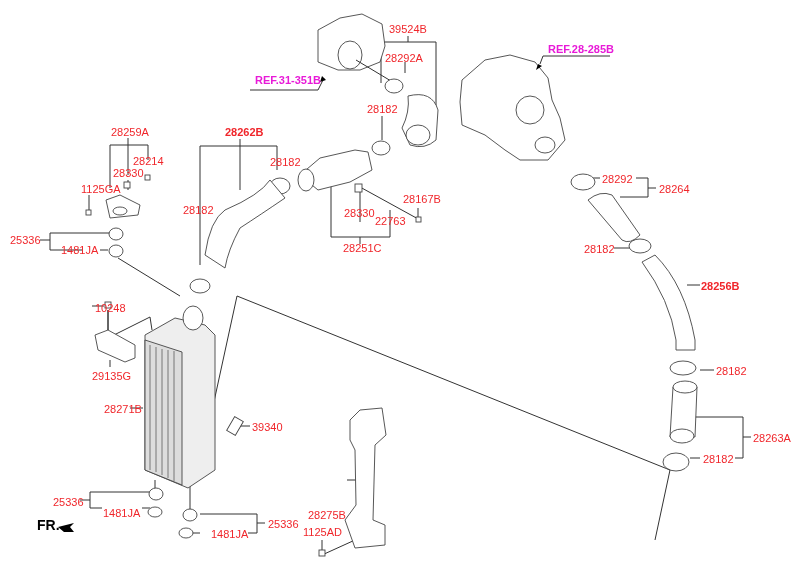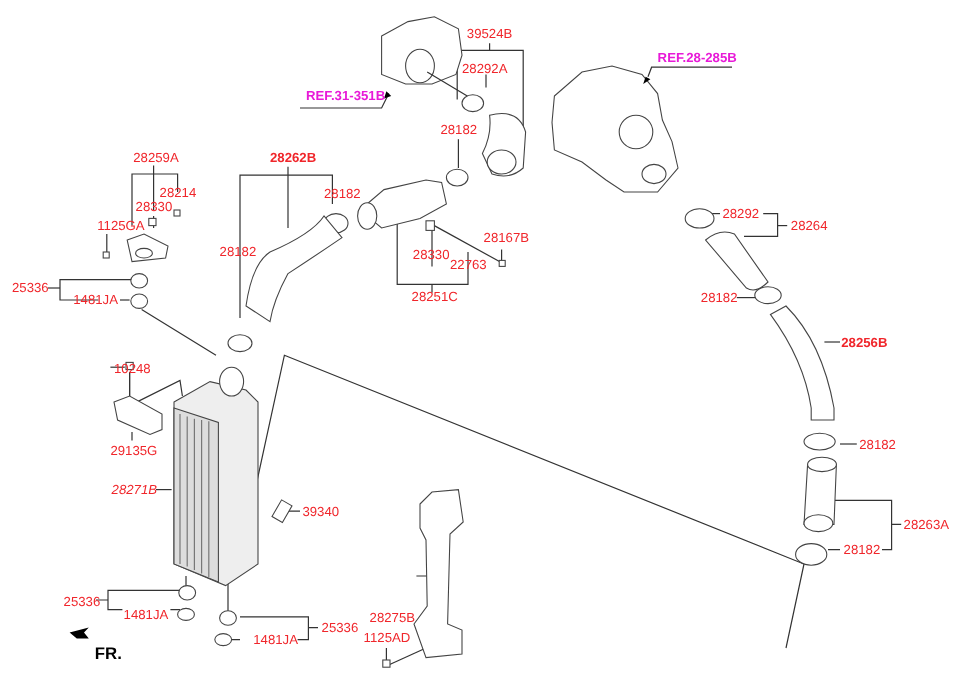--- a/index.html
+++ b/index.html
@@ -209,26 +209,26 @@
   <span class="lbl" style="left:344px;top:207px;">28330</span>
   <span class="lbl" style="left:375px;top:215px;">22763</span>
   <span class="lbl" style="left:403px;top:193px;">28167B</span>
   <span class="lbl" style="left:343px;top:242px;">28251C</span>
   <span class="lbl" style="left:602px;top:173px;">28292</span>
   <span class="lbl" style="left:659px;top:183px;">28264</span>
   <span class="lbl" style="left:584px;top:243px;">28182</span>
   <span class="lbl" style="left:701px;top:280px;font-weight:bold;">28256B</span>
   <span class="lbl" style="left:59px;top:302px;margin-left:36px;">10248</span>
   <span class="lbl" style="left:92px;top:370px;">29135G</span>
-  <span class="lbl" style="left:93px;top:403px;font-style:italic;">28271B</span>
+  <span class="lbl" style="left:104px;top:403px;">28271B</span>
   <span class="lbl" style="left:252px;top:421px;">39340</span>
   <span class="lbl" style="left:716px;top:365px;">28182</span>
   <span class="lbl" style="left:753px;top:432px;">28263A</span>
   <span class="lbl" style="left:703px;top:453px;">28182</span>
   <span class="lbl" style="left:308px;top:475px;margin-top:34px;">28275B</span>
   <span class="lbl" style="left:303px;top:526px;">1125AD</span>
   <span class="lbl" style="left:53px;top:496px;">25336</span>
   <span class="lbl" style="left:103px;top:507px;">1481JA</span>
   <span class="lbl" style="left:268px;top:518px;">25336</span>
   <span class="lbl" style="left:211px;top:528px;">1481JA</span>
 
-  <span class="fr" style="left:37px;top:537px;margin-left:42px;">FR.</span>
+  <span class="fr" style="left:37px;top:518px;">FR.</span>
 </div>
 
 </body></html>

